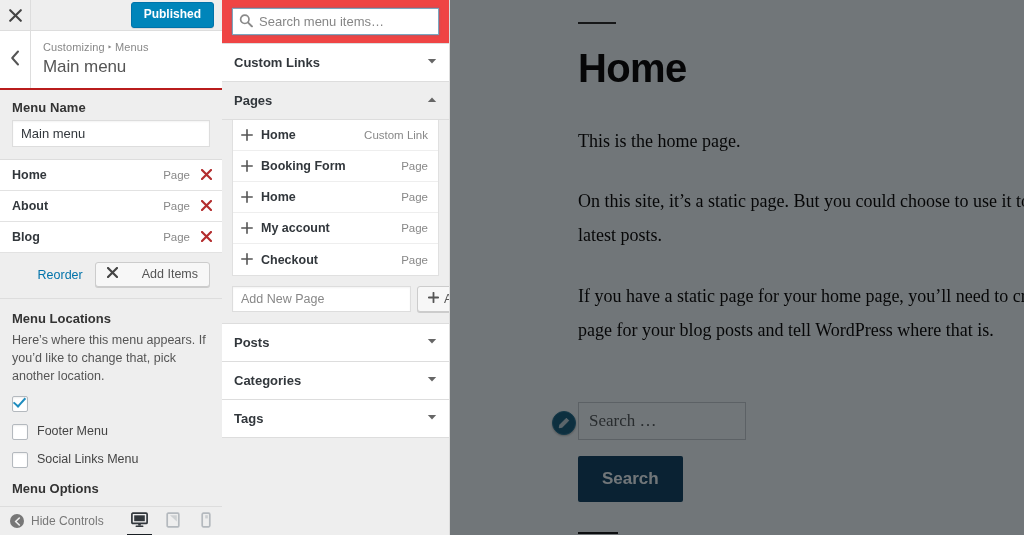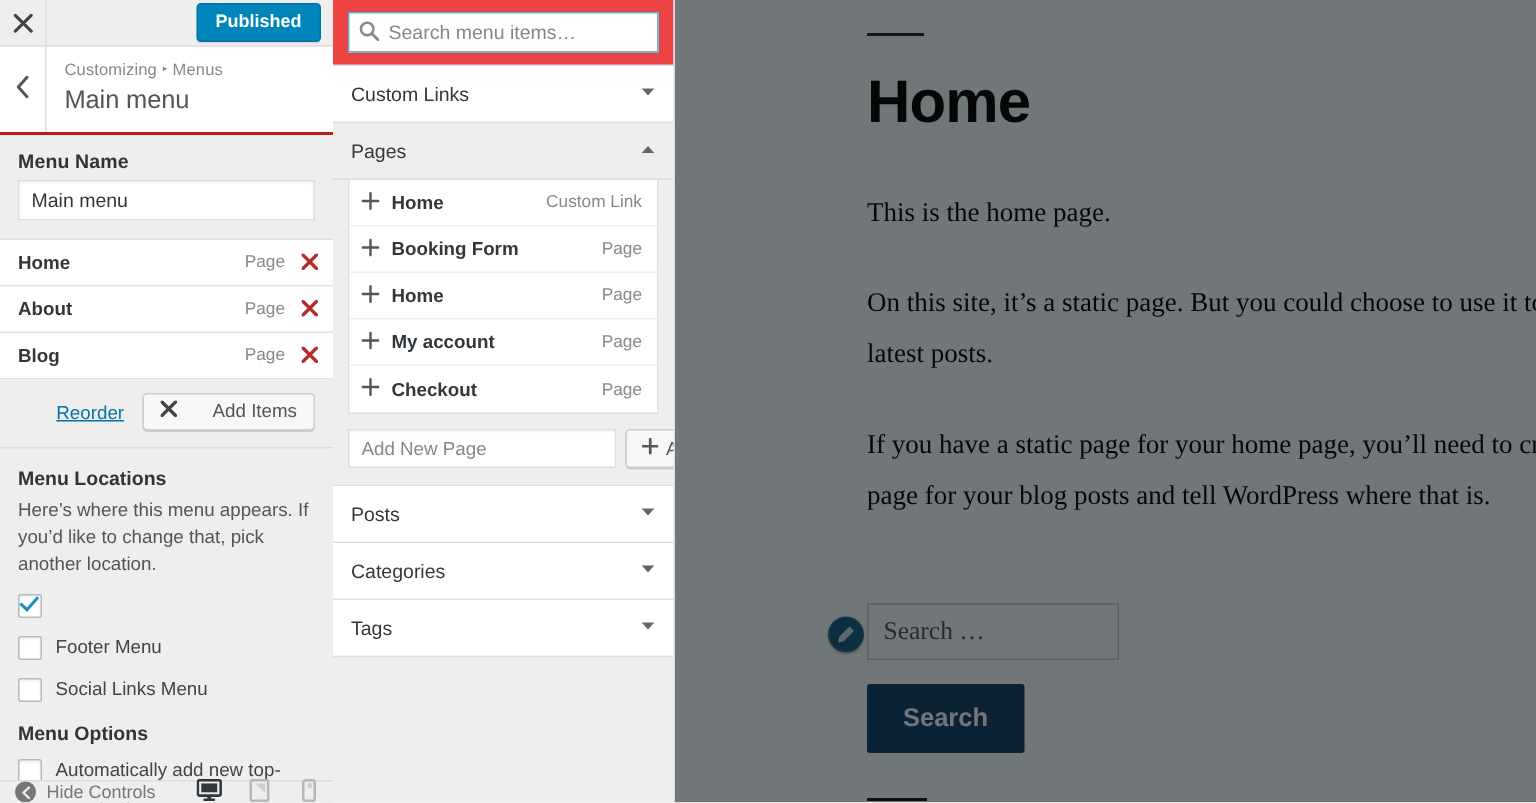--- a/index.html
+++ b/index.html
@@ -180,21 +180,20 @@
     display: flex;
     align-items: center;
     justify-content: flex-end;
     gap: 12px;
     padding: 9px 12px 11px 12px;
     background: #eee;
   }
   .reorder-link {
     color: #0073aa;
     font-size: 12.5px;
-    text-decoration: underline;
     cursor: pointer;
   }
   .add-items-btn {
     background: #f7f7f7;
     border: 1px solid #ccc;
     border-radius: 3px;
     color: #555;
     font-size: 12.5px;
     padding: 4px 11px 5px;
     display: inline-flex;
@@ -262,21 +261,21 @@
     font-size: 11px;
     color: #777;
   }
 
   
   .sb-bottom {
     position: absolute;
     left: 0;
     bottom: 0;
     width: 222px;
-    height: 15px;
+    height: 29px;
     background: #eee;
     border-top: 1px solid #ddd;
     display: flex;
     align-items: center;
     box-sizing: border-box;
   }
   .hide-controls {
     display: flex;
     align-items: center;
     gap: 7px;
@@ -377,21 +376,21 @@
     padding: 11px 12px;
     cursor: pointer;
     background: #fff;
   }
   .acc-head.open {
     background: #eee;
     border-bottom: 1px solid #ddd;
   }
   .acc-title {
     font-size: 13px;
-    font-weight: normal;
+    font-weight: bold;
     color: #32373c;
   }
   .acc-arrow {
     color: #666;
     font-size: 9px;
     line-height: 1;
   }
   .acc-body { background: #eee; padding: 0 10px; }
   .acc-list {
     background: #fff;

